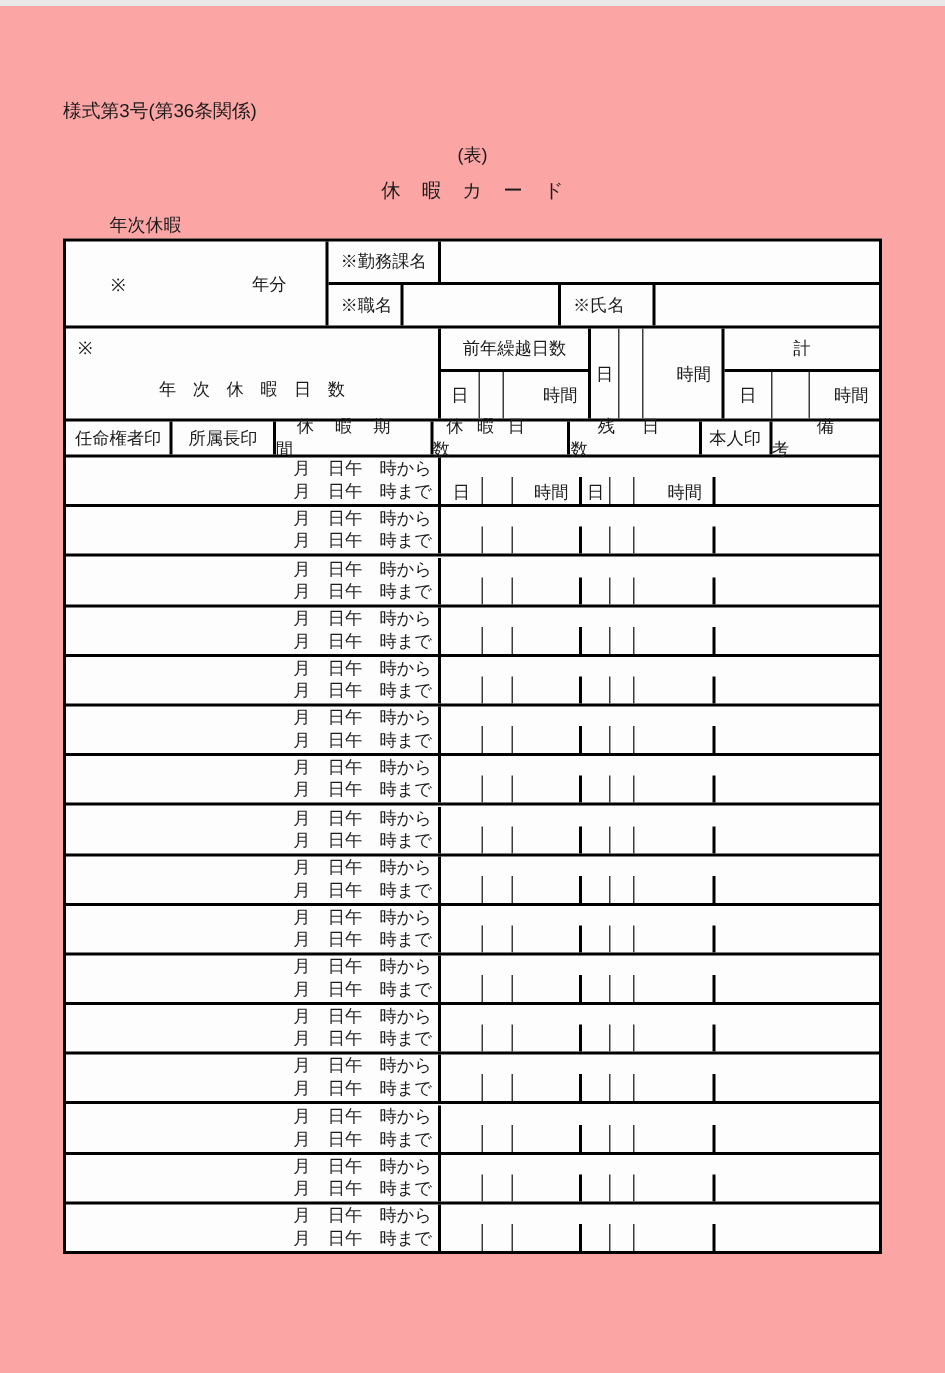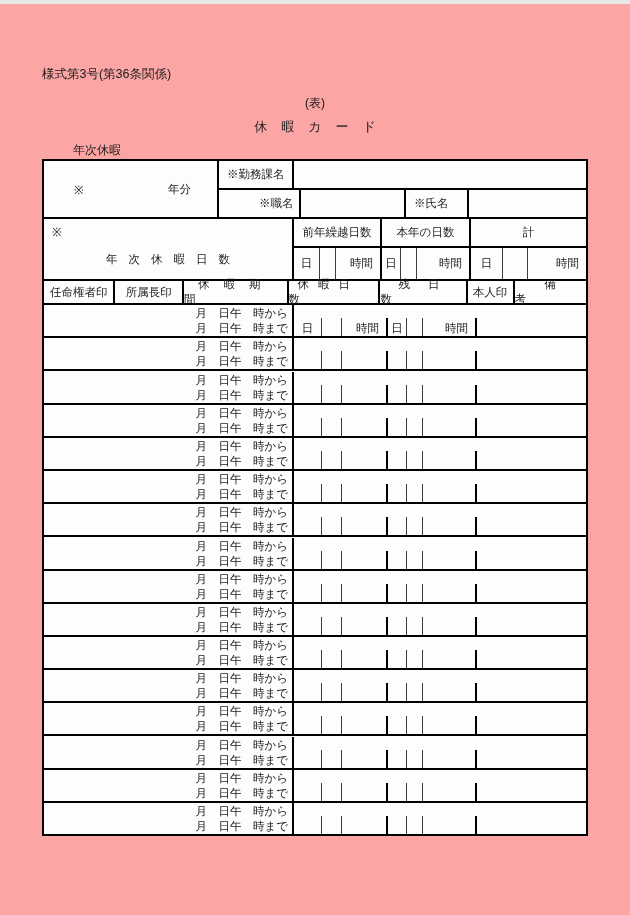--- a/index.html
+++ b/index.html
@@ -21,42 +21,42 @@
 
   .bR  { border-right:2px solid #000; }
   .bRt { border-right:1px solid #3c3c3c; }
 
   
   .s1 { display:flex; height:58px; border-bottom:2px solid #000; }
   .year-cell { width:175px; display:flex; align-items:center; justify-content:space-between;
                padding:0 26px 0 30px; }
   .s1-right { flex:1; display:flex; flex-direction:column; }
   .s1-rowA { display:flex; height:29px; border-bottom:2px solid #000; }
-  .s1-rowB { display:flex; flex:1;padding-left:32px; }
+  .s1-rowB { display:flex; flex:1; }
   .lab { display:flex; align-items:center; padding-left:8px; }
   .val { flex:1; }
   .w-kinmu { width:75px; }
   .w-shoku { width:50px; }
   .w-shimei-lab { width:63px; }
   .w-shoku-val { width:105px; flex:none; }
 
   
   .s2 { display:flex; height:62px; border-bottom:2px solid #000; }
   .s2-left { width:250px; position:relative; }
   .s2-left .marker { position:absolute; left:8px; top:5px; }
   .s2-title { position:absolute; left:0; right:0; top:33px; text-align:center;
               letter-spacing:11px; text-indent:11px; }
   .s2-col { display:flex; flex-direction:column; }
   .s2-col-label { height:29px; border-bottom:2px solid #000; display:flex;
                   align-items:center; justify-content:center; }
   .s2-sub { flex:1; display:flex; }
   .sub-day  { display:flex; align-items:center; justify-content:center; }
   .sub-mid  { }
   .sub-hour { display:flex; align-items:center; justify-content:flex-end; padding-right:7px; }
-  .w-c1 { width:88px; }  .w-c1 .d { width:26px; } .w-c1 .m { width:16px; }
+  .w-c1 { width:100px; }  .w-c1 .d { width:26px; } .w-c1 .m { width:16px; }
   .w-c2 { width:89px; }  .w-c2 .d { width:19px; } .w-c2 .m { width:16px; }
   .w-c3 { flex:1; }      .w-c3 .d { width:32px; } .w-c3 .m { width:25px; }
 
   
   .thead { display:flex; height:24px; border-bottom:2px solid #000; }
   .th { display:flex; align-items:center; justify-content:center; }
   .c1 { width:73px; } .c2 { width:70px; } .c3 { width:107px; }
   .c4 { width:94px; } .c5 { width:89px; } .c6 { width:48px; } .c7 { flex:1; }
   .sp-period  { letter-spacing:14px; text-indent:14px; }
   .sp-days    { letter-spacing:9px;  text-indent:9px; }
@@ -115,21 +115,20 @@
       <div class="s2-col w-c1 bR">
         <div class="s2-col-label">前年繰越日数</div>
         <div class="s2-sub">
           <div class="sub-day d bRt">日</div>
           <div class="sub-mid m bRt"></div>
           <div class="sub-hour" style="flex:1">時間</div>
         </div>
       </div>
 
       <div class="s2-col w-c2 bR">
-        <div class="s2-col-label">本年の日数</div>
         <div class="s2-sub">
           <div class="sub-day d bRt">日</div>
           <div class="sub-mid m bRt"></div>
           <div class="sub-hour" style="flex:1">時間</div>
         </div>
       </div>
 
       <div class="s2-col w-c3">
         <div class="s2-col-label">計</div>
         <div class="s2-sub">

